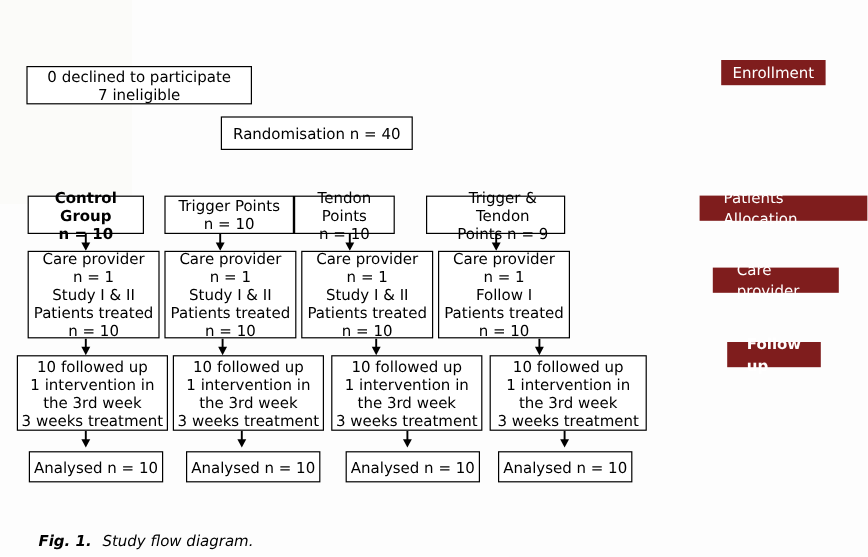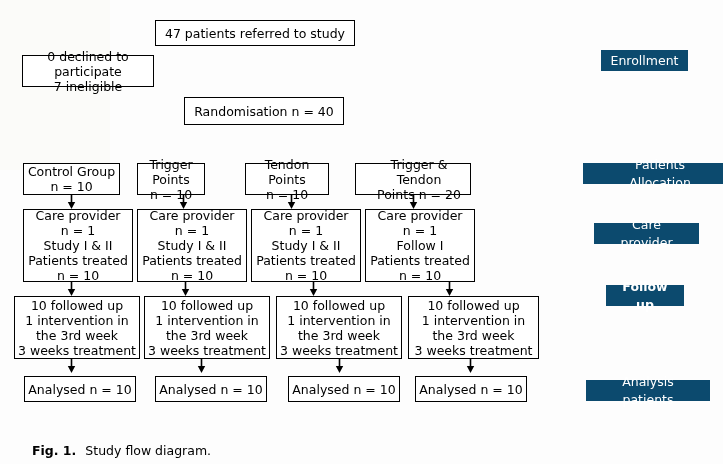--- a/index.html
+++ b/index.html
@@ -35,79 +35,74 @@
     flex-direction: column;
     align-items: center;
     justify-content: center;
     padding: 2px 3px;
     white-space: pre-line;
   }
   .box .line { display: block; }
   .tag {
     position: absolute;
     box-sizing: border-box;
-    background: #0c4a6e;
+    background: #7f1d1d;
     color: #ffffff;
     font-size: 12.5px;
     line-height: 18px;
-    text-align: center;
+    text-align: left;
     display: flex;
     align-items: center;
     justify-content: center;
     padding: 2px 20px;
   }
   .caption {
     position: absolute;
     font-size: 12.5px;
     color: #000000;
+    font-style: italic;
   }
   .caption b { font-weight: bold; }
   .arrow {
     position: absolute;
     width: 11px;
   }
   svg { display: block; }
 </style>
 </head>
 <body>
 
 <div id="canvas">
 
   <div class="bg-tint"></div>
 
-  <div class="box" style="left:155px; top:20px; width:200px; height:26px;">
-    <span class="line">47 patients referred to study</span>
-  </div>
-
-  <div class="box" style="left:22px; top:55px; width:132px; height:32px;">
+
+  <div class="box" style="left:22px; top:55px; width:188px; height:32px;">
     <span class="line">0 declined to participate</span>
     <span class="line">7 ineligible</span>
   </div>
 
   <div class="box" style="left:184px; top:97px; width:160px; height:28px;">
     <span class="line">Randomisation n = 40</span>
   </div>
 
   <div class="tag" style="left:601px; top:50px; width:87px; height:21px;">
     <span>Enrollment</span>
   </div>
   <div class="tag" style="left:583px; top:163px; width:154px; height:21px;">
     <span>Patients Allocation</span>
   </div>
   <div class="tag" style="left:594px; top:223px; width:105px; height:21px;">
     <span>Care provider</span>
   </div>
   <div class="tag" style="left:606px; top:285px; width:78px; height:21px;font-weight:bold;">
     <span>Follow up</span>
   </div>
-  <div class="tag" style="left:586px; top:380px; width:124px; height:21px;">
-    <span>Analysis patients</span>
-  </div>
-
-  <div class="box" style="left:23px; top:163px; width:97px; height:32px;">
+
+  <div class="box" style="left:23px; top:163px; width:97px; height:32px;font-weight:bold;">
     <span class="line">Control Group</span>
     <span class="line">n = 10</span>
   </div>
   <div class="arrow" style="left:66px; top:195px; height:15px;">
     <svg width="11" height="15" viewBox="0 0 11 15">
         <line x1="5.5" y1="0" x2="5.5" y2="9" stroke="#000" stroke-width="1.6"></line>
         <polygon points="1.8,7 9.2,7 5.5,14" fill="#000"></polygon>
       </svg>
   </div>
 
@@ -135,21 +130,21 @@
     <svg width="11" height="15" viewBox="0 0 11 15">
         <line x1="5.5" y1="0" x2="5.5" y2="9" stroke="#000" stroke-width="1.6"></line>
         <polygon points="1.8,7 9.2,7 5.5,14" fill="#000"></polygon>
       </svg>
   </div>
 
   <div class="box" style="left:24px; top:376px; width:112px; height:26px;">
     <span class="line">Analysed n = 10</span>
   </div>
 
-  <div class="box" style="left:137px; top:163px; width:68px; height:32px;">
+  <div class="box" style="left:137px; top:163px; width:108px; height:32px;">
     <span class="line">Trigger Points</span>
     <span class="line">n = 10</span>
   </div>
   <div class="arrow" style="left:178px; top:195px; height:15px;">
     <svg width="11" height="15" viewBox="0 0 11 15">
         <line x1="5.5" y1="0" x2="5.5" y2="9" stroke="#000" stroke-width="1.6"></line>
         <polygon points="1.8,7 9.2,7 5.5,14" fill="#000"></polygon>
       </svg>
   </div>
 
@@ -221,21 +216,21 @@
         <polygon points="1.8,7 9.2,7 5.5,14" fill="#000"></polygon>
       </svg>
   </div>
 
   <div class="box" style="left:288px; top:376px; width:112px; height:26px;">
     <span class="line">Analysed n = 10</span>
   </div>
 
   <div class="box" style="left:355px; top:163px; width:116px; height:32px;padding-left:15px;">
     <span class="line">Trigger &amp; Tendon</span>
-    <span class="line">Points n = 20</span>
+    <span class="line">Points n = 9</span>
   </div>
   <div class="arrow" style="left:408px; top:195px; height:15px;">
     <svg width="11" height="15" viewBox="0 0 11 15">
         <line x1="5.5" y1="0" x2="5.5" y2="9" stroke="#000" stroke-width="1.6"></line>
         <polygon points="1.8,7 9.2,7 5.5,14" fill="#000"></polygon>
       </svg>
   </div>
 
   <div class="box" style="left:365px; top:209px; width:110px; height:73px;">
     <span class="line">Care provider</span>

